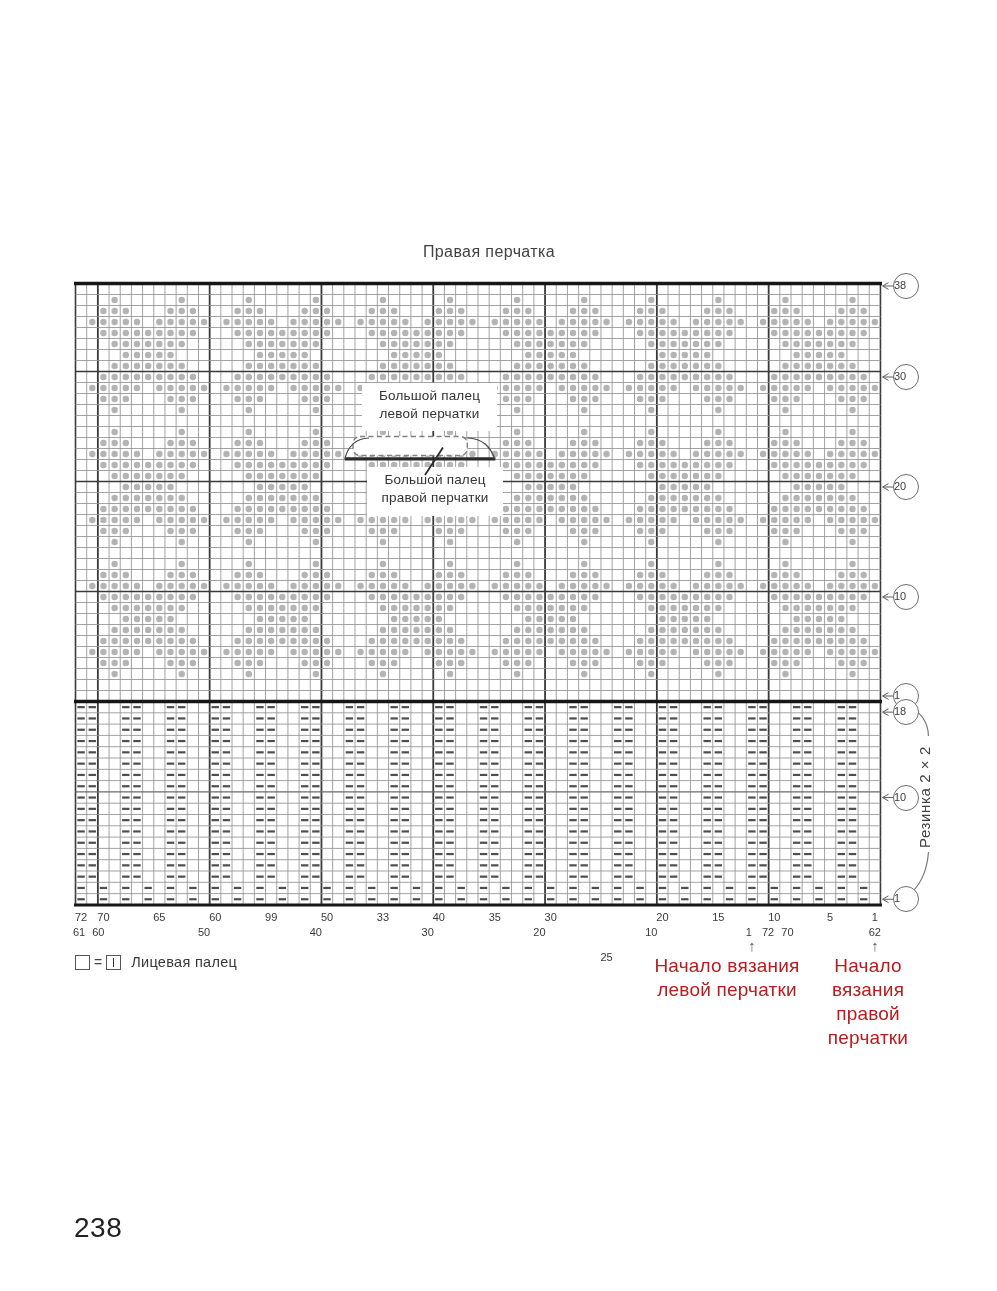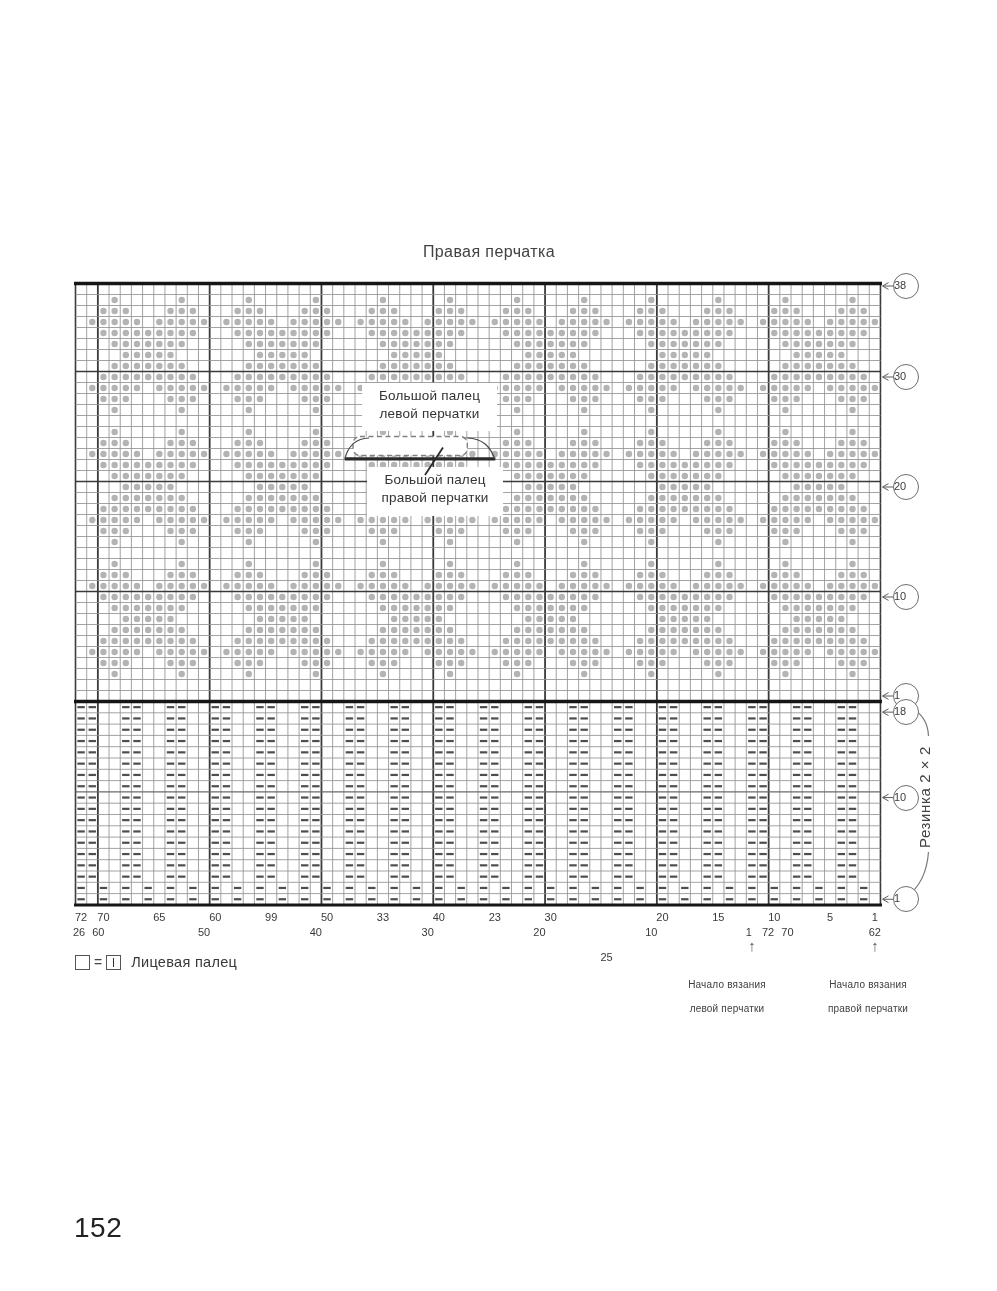--- a/index.html
+++ b/index.html
@@ -10,22 +10,22 @@
   #overlay-svg{z-index:3;}
   .txt{position:absolute;z-index:4;white-space:nowrap;color:#3c3c3c;}
   .chart-title{font-size:16px;letter-spacing:.4px;transform:translateX(-50%);color:#424242;}
   .callout{position:absolute;z-index:2;background:#fff;text-align:center;
            font-size:13.5px;line-height:18px;letter-spacing:.2px;color:#333;padding-top:4px;}
   .rib-label{font-size:15px;letter-spacing:.6px;transform:translate(-50%,-50%) rotate(-90deg);color:#414141;}
   .marker{position:absolute;z-index:4;box-sizing:border-box;width:26px;height:26px;border:1.2px solid #6e6e6e;
           border-radius:50%;font-size:11px;line-height:23px;color:#3c3c3c;background:#fff;}
   .num{position:absolute;z-index:4;font-size:11px;transform:translateX(-50%);color:#3a3a3a;}
   .uparrow{position:absolute;z-index:4;font-size:15px;color:#5c5c5c;transform:translateX(-50%);}
-  .footer-label{position:absolute;z-index:4;text-align:center;font-size:10px;line-height:24px;
-                letter-spacing:.2px;transform:translateX(-50%);color:#404040;margin-top:19px;}
+  .footer-label{position:absolute;z-index:4;text-align:center;font-size:19px;line-height:24px;
+                letter-spacing:.2px;transform:translateX(-50%);color:#b91c1c;}
   .legend{position:absolute;z-index:4;left:75px;top:954px;display:flex;align-items:center;font-size:14.5px;}
   .legend .sq{box-sizing:border-box;width:15px;height:15px;border:1.2px solid #555;display:inline-flex;
               align-items:center;justify-content:center;background:#fff;}
   .legend .eq{margin:0 4px;font-size:14px;color:#444;}
   .legend .bar{width:1.6px;height:9px;background:#333;display:inline-block;}
   .legend .lbl{margin-left:10px;letter-spacing:.3px;color:#383838;}
   .page-number{font-size:28px;font-weight:500;color:#222;letter-spacing:.5px;}
 </style>
 </head>
 <body>
@@ -2177,29 +2177,29 @@
     </div>
   <div id="numbers">
       <span class="num" style="left: 81.09px; top: 911px;">72</span>
       <span class="num" style="left: 103.45px; top: 911px;">70</span>
       <span class="num" style="left: 159.35px; top: 911px;">65</span>
       <span class="num" style="left: 215.25px; top: 911px;">60</span>
       <span class="num" style="left: 271.15px; top: 911px;">99</span>
       <span class="num" style="left: 327.05px; top: 911px;">50</span>
       <span class="num" style="left: 382.95px; top: 911px;">33</span>
       <span class="num" style="left: 438.85px; top: 911px;">40</span>
-      <span class="num" style="left: 494.75px; top: 911px;">23</span>
+      <span class="num" style="left: 494.75px; top: 911px;">35</span>
       <span class="num" style="left: 550.65px; top: 911px;">30</span>
       <span class="num" style="left: 606.55px; top: 911px; margin-top: 40px;">25</span>
       <span class="num" style="left: 662.45px; top: 911px;">20</span>
       <span class="num" style="left: 718.35px; top: 911px;">15</span>
       <span class="num" style="left: 774.25px; top: 911px;">10</span>
       <span class="num" style="left: 830.15px; top: 911px;">5</span>
       <span class="num" style="left: 874.87px; top: 911px;">1</span>
-      <span class="num" style="left: 79.09px; top: 926px;">26</span>
+      <span class="num" style="left: 79.09px; top: 926px;">61</span>
       <span class="num" style="left: 98.27px; top: 926px;">60</span>
       <span class="num" style="left: 204.07px; top: 926px;">50</span>
       <span class="num" style="left: 315.87px; top: 926px;">40</span>
       <span class="num" style="left: 427.67px; top: 926px;">30</span>
       <span class="num" style="left: 539.47px; top: 926px;">20</span>
       <span class="num" style="left: 651.27px; top: 926px;">10</span>
       <span class="num" style="left: 748.89px; top: 926px;">1</span>
       <span class="num" style="left: 768.07px; top: 926px;">72</span>
       <span class="num" style="left: 787.43px; top: 926px;">70</span>
       <span class="num" style="left: 874.87px; top: 926px;">62</span>
@@ -2221,15 +2221,15 @@
 
   <div class="footer-label" style="left:727px;top:954px;">
     <div>Начало вязания</div>
     <div>левой перчатки</div>
   </div>
   <div class="footer-label" style="left:868px;top:954px;">
     <div>Начало вязания</div>
     <div>правой перчатки</div>
   </div>
 
-  <div class="txt page-number" style="left:74px;top:1212px;">152</div>
+  <div class="txt page-number" style="left:74px;top:1212px;">238</div>
 
 </div>
 
 </body></html>

